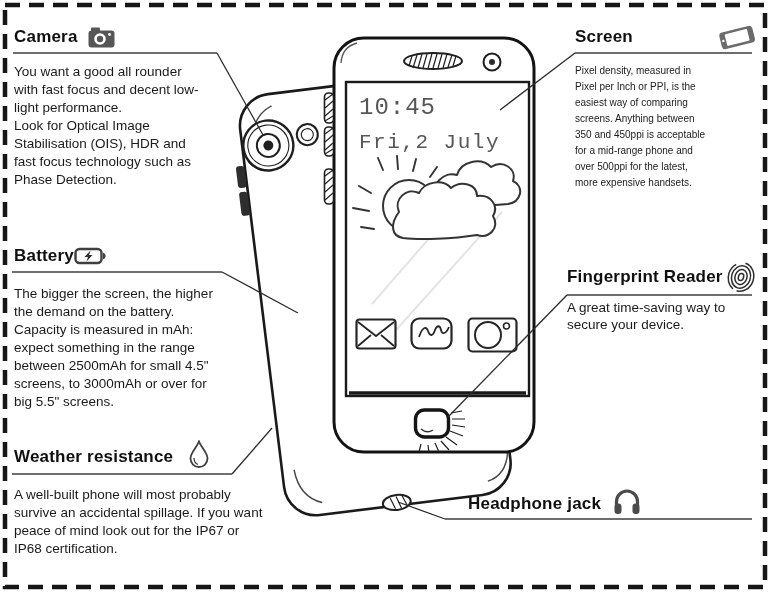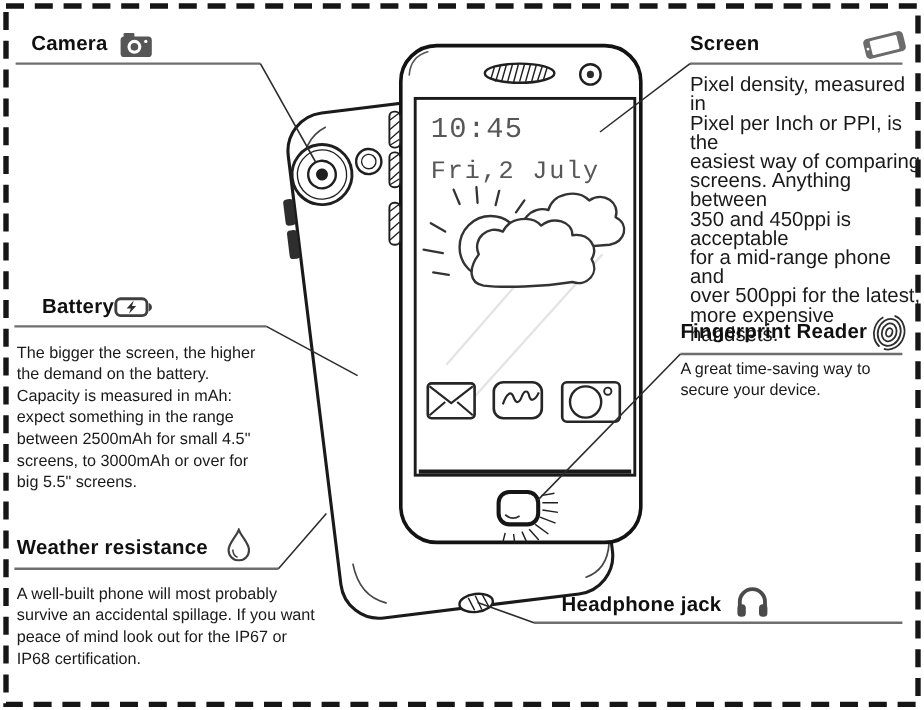--- a/index.html
+++ b/index.html
@@ -5,31 +5,31 @@
   html,body{margin:0;padding:0;}
   body{width:770px;height:592px;background:#fff;font-family:"Liberation Sans",sans-serif;overflow:hidden;}
   #canvas{position:relative;width:770px;height:592px;background:#fff;}
   .art{position:absolute;left:0;top:0;z-index:1;}
   .block{position:absolute;z-index:2;}
   .hrow{display:flex;align-items:center;}
   .hrow h2{margin:0;font-size:17px;font-weight:bold;color:#101010;letter-spacing:.2px;white-space:nowrap;}
   .body{margin:0;font-size:13.5px;line-height:18px;color:#1a1a1a;white-space:pre-line;}
   .body b{font-weight:normal;}
   #camera-block{left:14px;top:26px;width:225px;}
-  #camera-block .hrow{gap:10px;height:22px;margin-left:12px;}
+  #camera-block .hrow{gap:10px;height:22px;}
   #camera-block .body{margin-top:15px;}
   #battery-block{left:14px;top:245px;width:228px;}
-  #battery-block .hrow{height:22px;margin-left:21px;}
+  #battery-block .hrow{height:22px;}
   #battery-block .body{margin-top:18px;}
   #weather-block{left:14px;top:444px;width:292px;}
   #weather-block .hrow{gap:16px;height:26px;}
   #weather-block .body{margin-top:16px;}
   #screen-block{left:575px;top:25px;width:182px;}
   #screen-block .hrow{justify-content:space-between;height:24px;}
-  #screen-block .body{margin-top:14px;font-size:17px;line-height:16px;width:195px;}
+  #screen-block .body{margin-top:14px;font-size:10px;line-height:16px;width:195px;}
   #fingerprint-block{left:567px;top:262px;width:190px;}
   #fingerprint-block .hrow{justify-content:space-between;height:30px;}
   #fingerprint-block .body{margin-top:7px;line-height:17px;}
   #headphone-block{left:468px;top:491px;width:310px;text-align:center;}
   #headphone-block .hrow{gap:12px;height:26px;}
   #headphone-block .body{margin-top:12px;line-height:17px;}
   .icon{display:inline-flex;flex:0 0 auto;}
 </style>
 </head>
 <body>
@@ -142,20 +142,27 @@
       <span class="icon">
         <svg width="27" height="21" viewBox="0 0 27 21">
           <rect x="0.5" y="3.5" width="26" height="17" rx="3" fill="#565656"></rect>
           <rect x="3" y="0.5" width="9" height="5" rx="1" fill="#565656"></rect>
           <circle cx="12" cy="12" r="5.8" fill="#fff"></circle>
           <circle cx="12" cy="12" r="3.2" fill="#565656"></circle>
           <circle cx="21.5" cy="7.5" r="1.4" fill="#fff"></circle>
         </svg>
       </span>
     </div>
+    <p class="body"><span>You want a good all rounder
+with fast focus and decent low-
+light performance.
+Look for Optical Image
+Stabilisation (</span><b>OIS</b><span>), </span><b>HDR</b><span> and
+fast focus technology such as
+</span><b>Phase Detection</b><span>.</span></p>
   </section>
 
   <section class="block" id="battery-block">
     <div class="hrow">
       <h2>Battery</h2>
       <span class="icon">
         <svg width="33" height="20" viewBox="0 0 33 20">
           <rect x="1.5" y="3" width="26" height="14" rx="4" fill="none" stroke="#3f3f3f" stroke-width="2.4"></rect>
           <path d="M29,6.5 C32.5,8 32.5,12 29,13.5 Z" fill="#3f3f3f"></path>
           <path d="M16.5,4.5 L10.5,11 L14,11 L12.5,15.5 L18.5,9 L15,9 Z" fill="#2e2e2e"></path>

